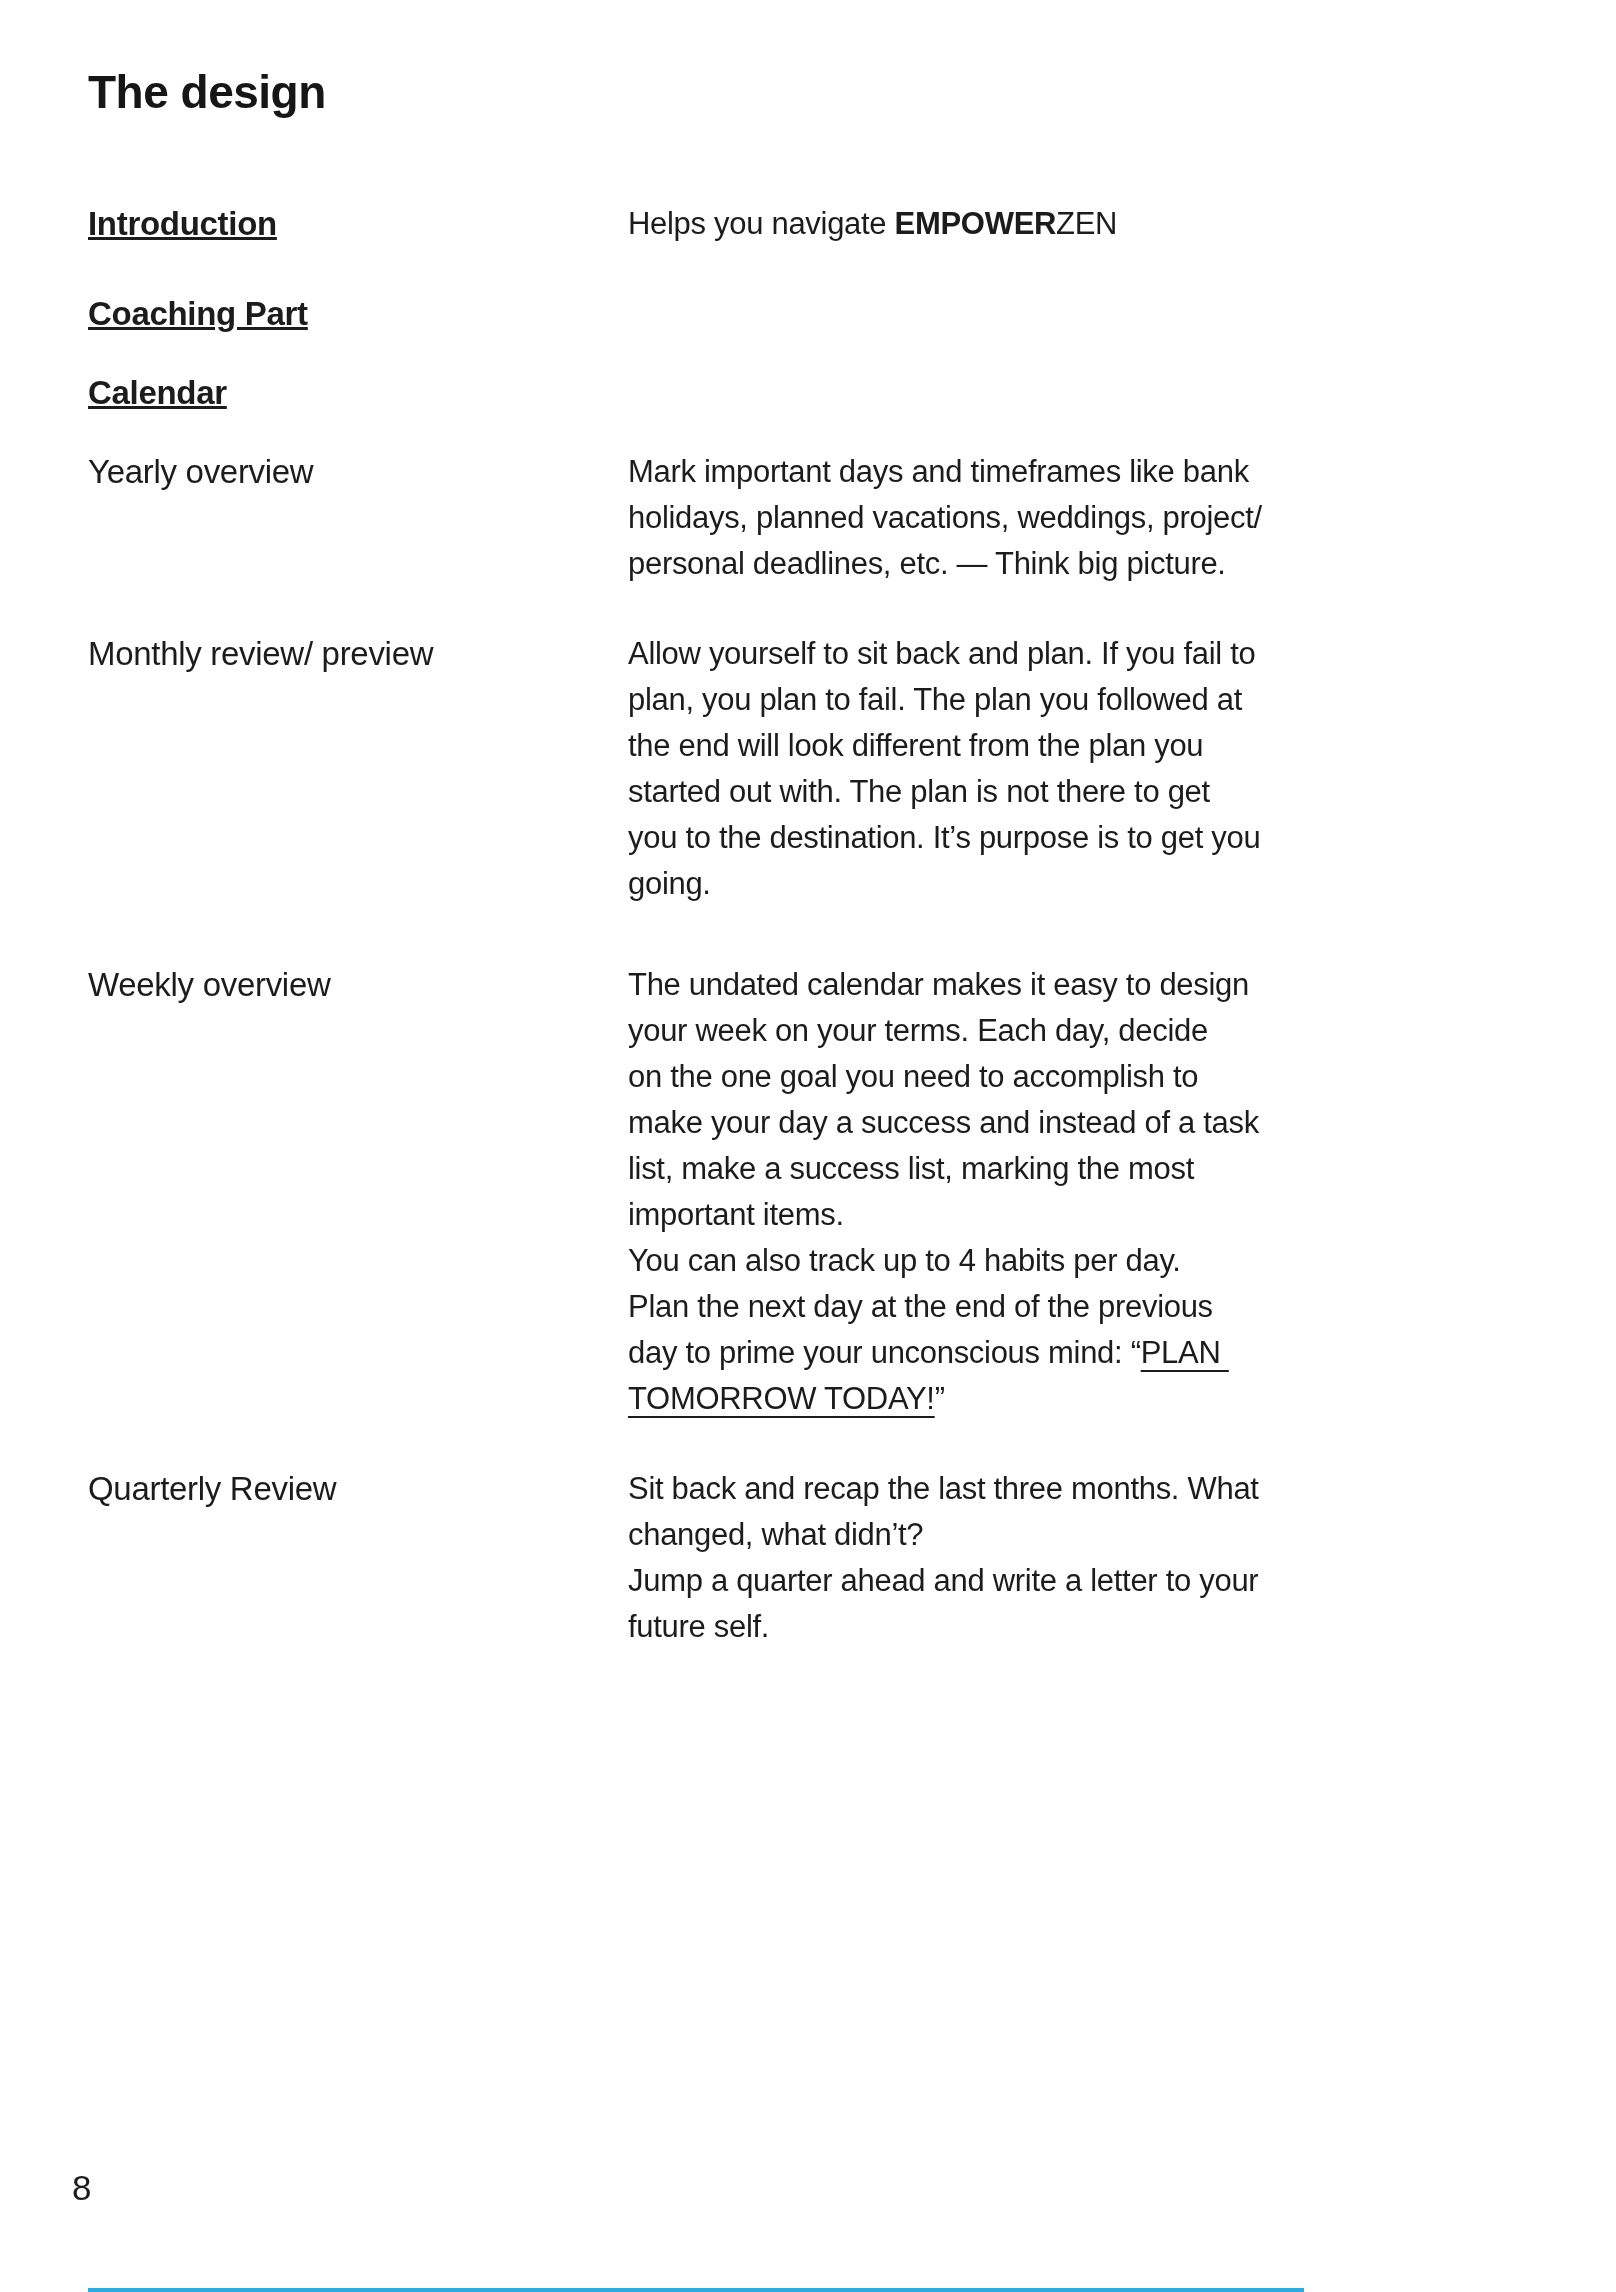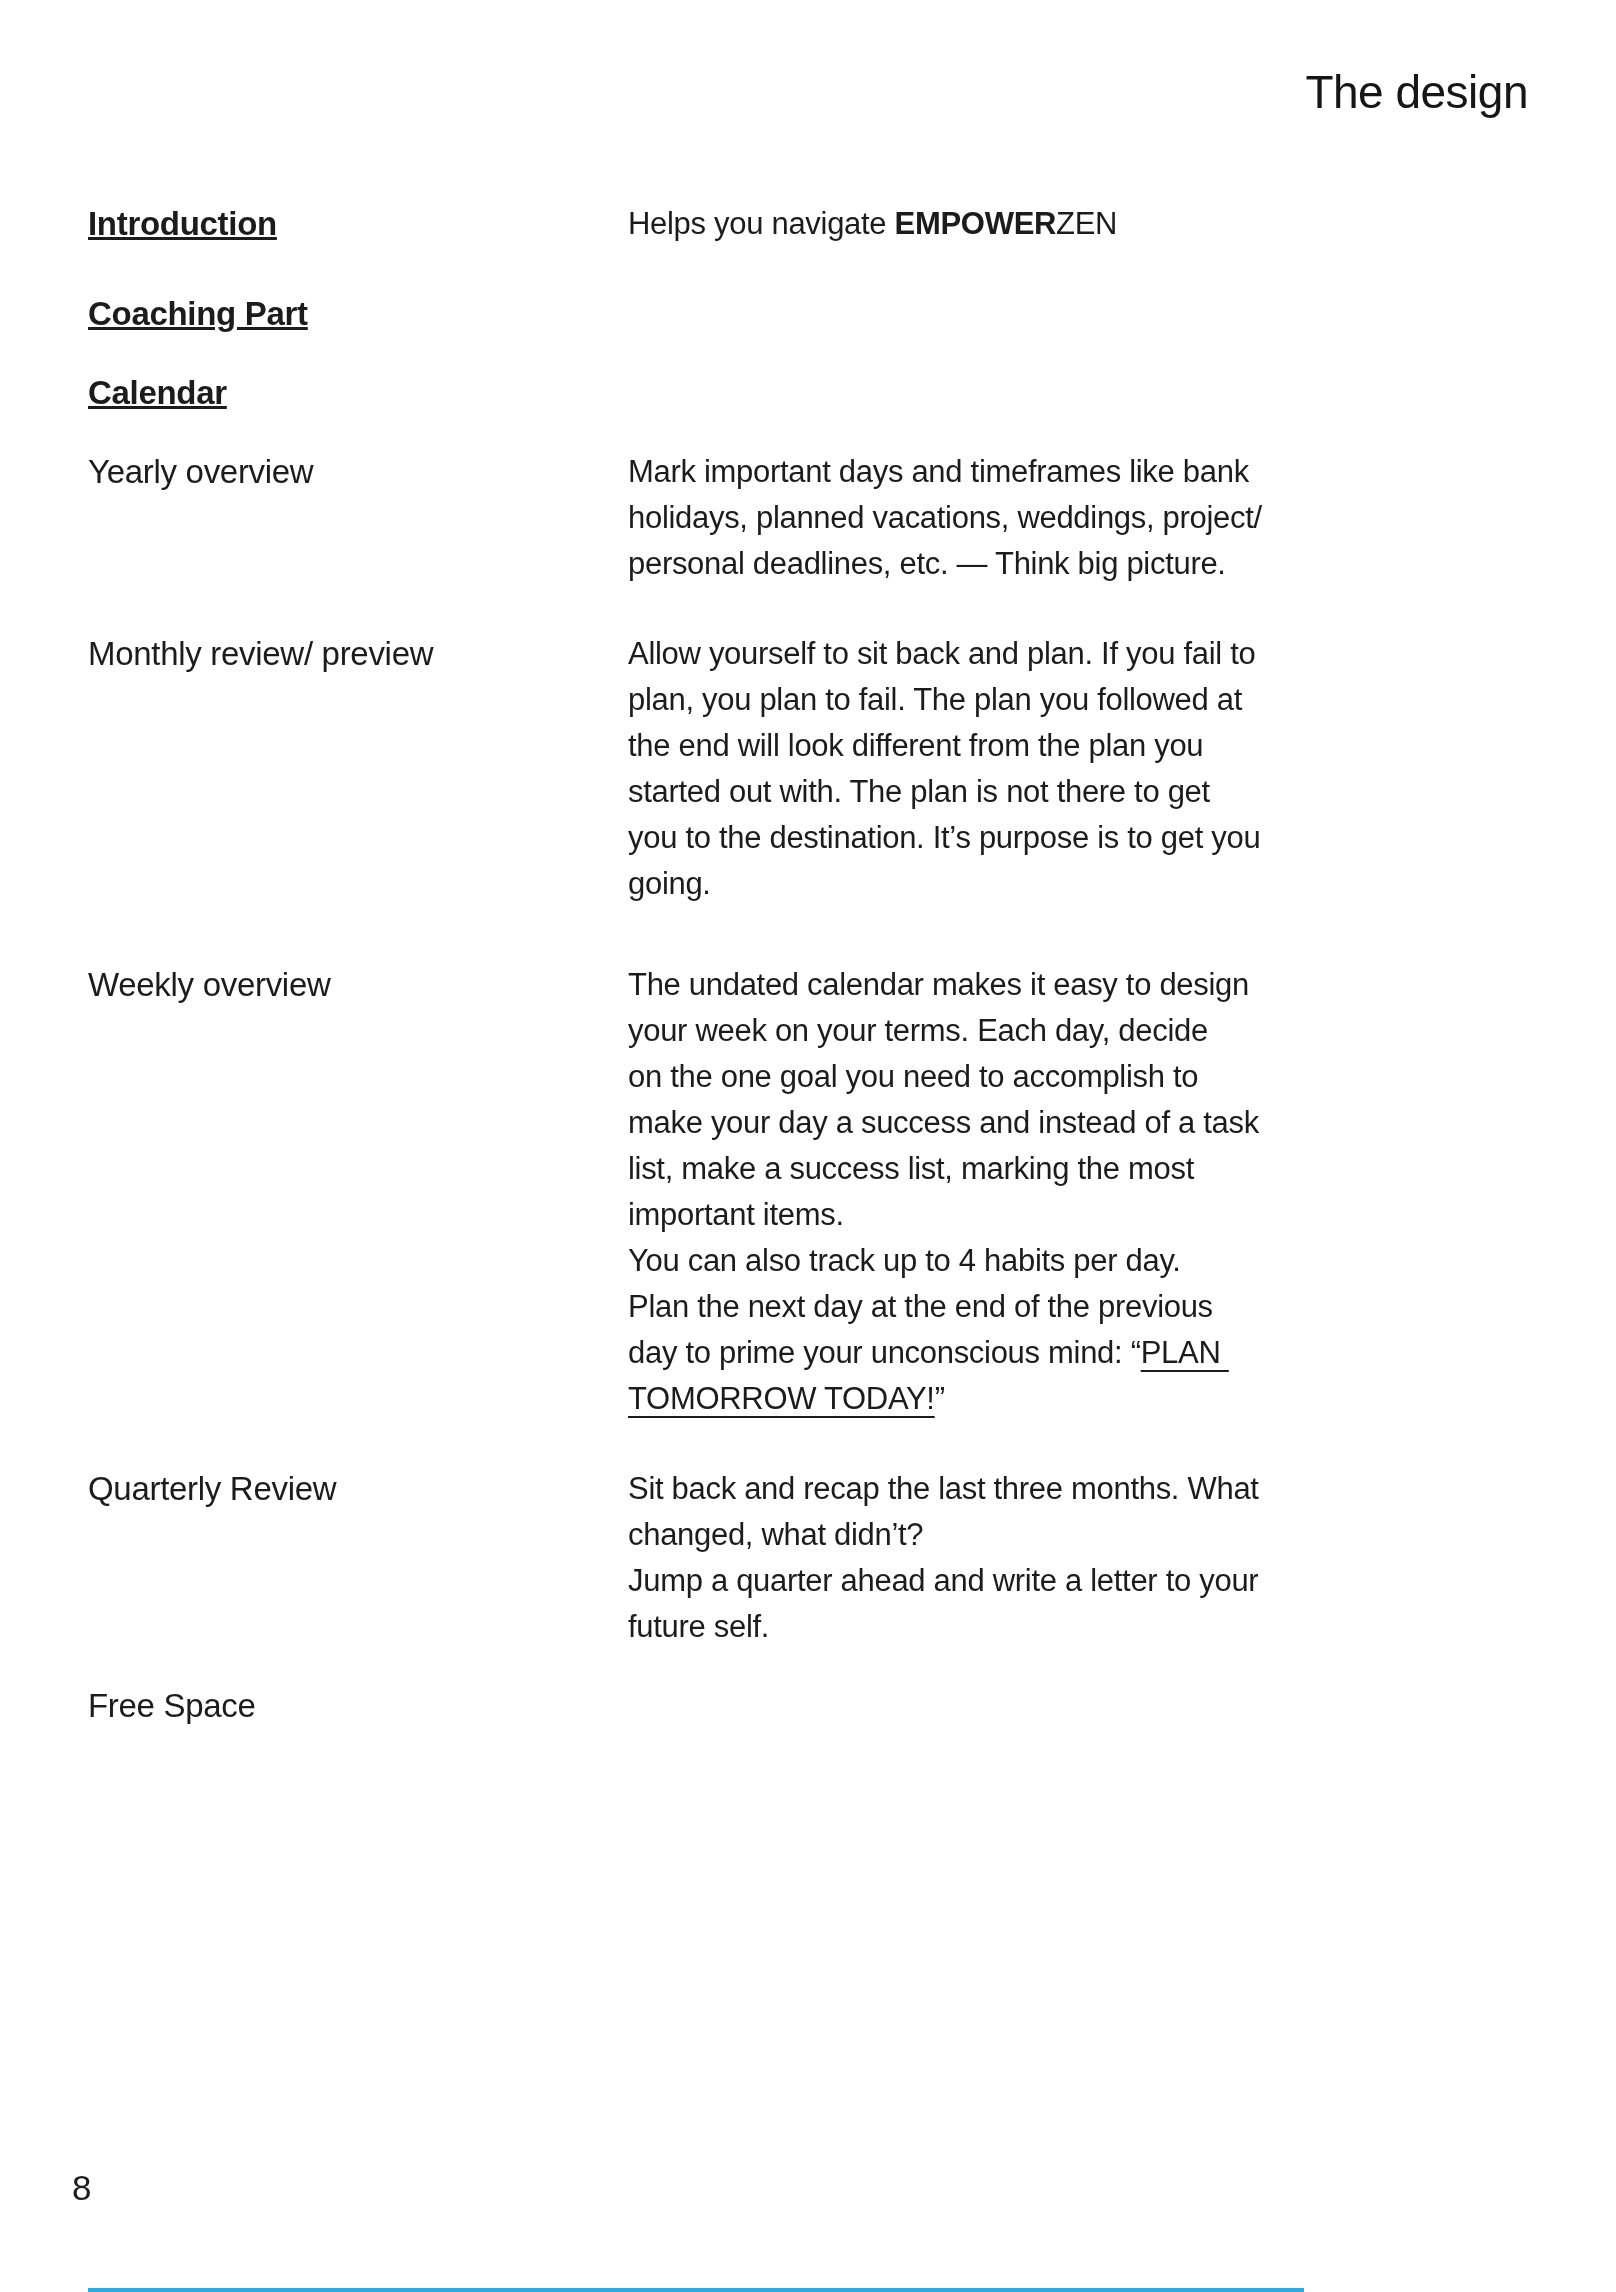--- a/index.html
+++ b/index.html
@@ -13,26 +13,25 @@
     height: 2293px;
     background: #ffffff;
     font-family: "Liberation Sans", sans-serif;
     color: #1c1c1c;
     overflow: hidden;
     box-sizing: border-box;
     padding: 65px 88px 0 88px;
   }
   .page-title {
     font-size: 46px;
-    font-weight: 400;
+    font-weight: 700;
     letter-spacing: -0.5px;
     color: #161616;
     margin: 0 0 81px 0;
     line-height: 1.2;
-    text-align: right;
   }
   .row {
     display: grid;
     grid-template-columns: 540px 1fr;
     margin-top: 33px;
     align-items: start;
   }
   .row:first-of-type { margin-top: 0; }
   .row-label {
     font-size: 33px;
@@ -126,21 +125,20 @@
 
   <div class="row gap-md">
     <div class="row-label">Quarterly Review</div>
     <div class="row-desc">Sit back and recap the last three months. What
 changed, what didn’t?
 Jump a quarter ahead and write a letter to your
 future self.</div>
   </div>
 
   <div class="row">
-    <div class="row-label">Free Space</div>
   </div>
 
   <div class="page-number">8</div>
 
   <div class="bottom-bar" style="background: rgb(41, 171, 226);"></div>
 
 </div>
 
 
 </body></html>

